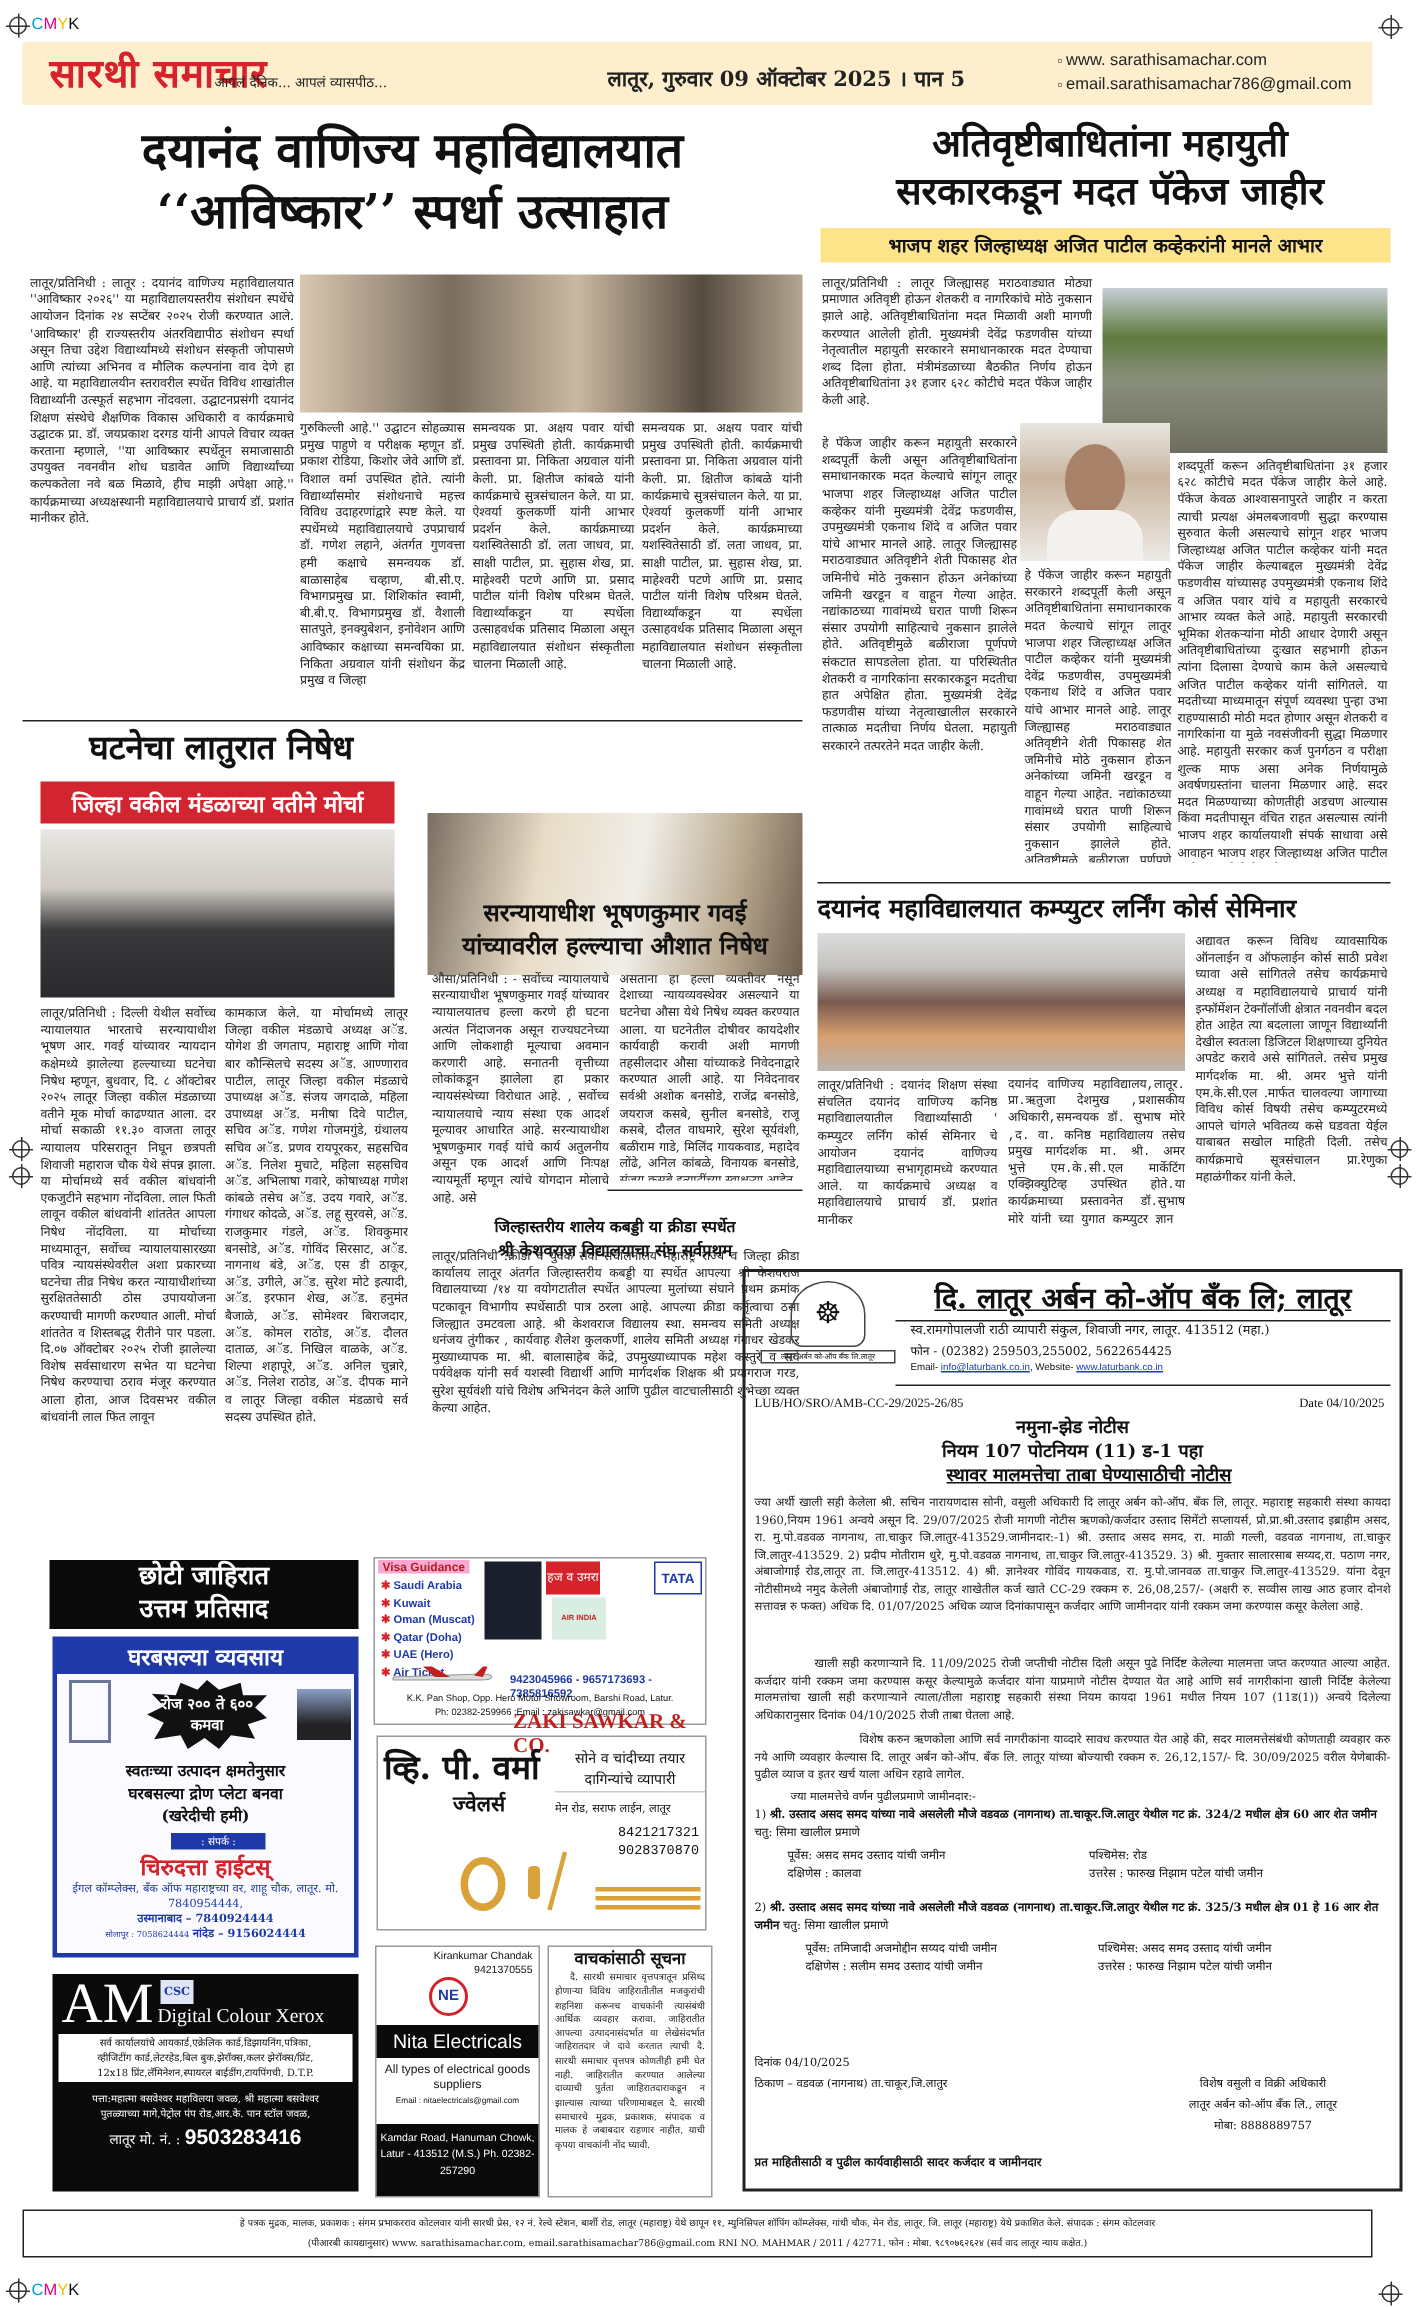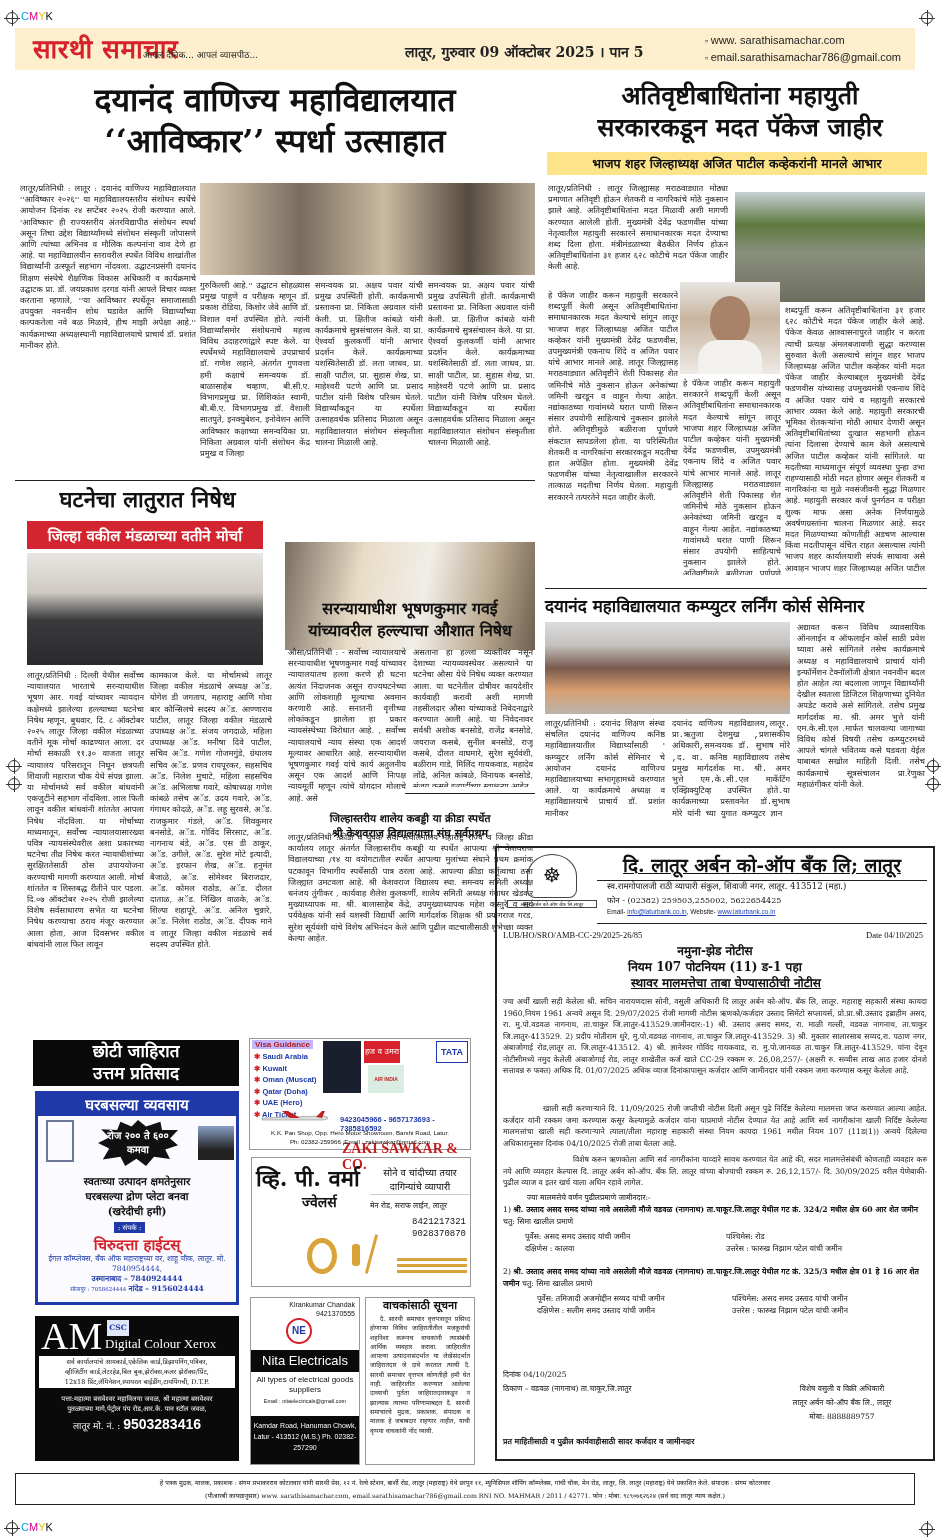--- a/index.html
+++ b/index.html
@@ -171,21 +171,21 @@
 <div class="abs" style="left:35px;top:1091px;width:204px;height:214px;border:3px solid #1f3aa8;background:#fbfbff;">
   <div style="background:#1f3aa8;color:#fff;font-weight:bold;font-size:15px;text-align:center;height:22px;line-height:22px;">घरबसल्या व्यवसाय</div>
   <div class="abs" style="left:8px;top:26px;width:28px;height:42px;border:2px solid #6d7899;"></div>
   <div class="abs" style="left:60px;top:26px;width:80px;height:46px;background:#111;color:#fff;font-weight:bold;font-size:10px;text-align:center;padding-top:8px;clip-path:polygon(50% 0,60% 14%,78% 4%,80% 22%,100% 22%,90% 40%,100% 55%,84% 64%,90% 85%,70% 80%,60% 100%,48% 84%,34% 100%,28% 80%,6% 86%,14% 62%,0 50%,14% 38%,4% 20%,24% 22%,28% 4%,42% 14%);">रोज २०० ते ६०० कमवा</div>
   <div class="abs" style="left:160px;top:32px;width:36px;height:34px;background:linear-gradient(180deg,#8aa0c8,#222 70%);"></div>
   <div class="abs" style="left:0;top:80px;width:198px;text-align:center;font-weight:bold;font-size:10.5px;line-height:15px;">
     <div>स्वतःच्या उत्पादन क्षमतेनुसार</div>
     <div>घरबसल्या द्रोण प्लेटा बनवा</div>
     <div>(खरेदीची हमी)</div>
   </div>
-  <div class="abs" style="left:76px;top:128px;background:#1f3aa8;color:#fff;font-size:7px;padding:1px 4px;">: संपर्क :</div>
+  <div class="abs" style="left:76px;top:128px;background:#1f3aa8;color:#fff;font-size:7px;padding:1px 20px;">: संपर्क :</div>
   <div class="abs" style="left:0;top:140px;width:198px;text-align:center;color:#d6222a;font-weight:bold;font-size:15px;">चिरुदत्ता हाईटस्</div>
   <div class="abs" style="left:2px;top:160px;width:194px;text-align:center;color:#1f3aa8;font-size:7.5px;line-height:10px;">
     <div>ईगल कॉम्प्लेक्स, बँक ऑफ महाराष्ट्रच्या वर, शाहू चौक, लातूर. मो. 7840954444,</div>
     <div style="font-weight:bold;">उस्मानाबाद – 7840924444</div>
     <div><span style="font-size:5.5px;">सोलापूर : 7058624444</span> <b>नांदेड – 9156024444</b></div>
   </div>
 </div>
 
 <div class="abs" style="left:35px;top:1316px;width:204px;height:145px;background:#0a0a0a;color:#fff;">
   <div class="abs" style="left:6px;top:0;font-family:'Liberation Serif',serif;font-size:38px;line-height:40px;">AM</div>
@@ -200,21 +200,21 @@
     <div>पत्ता:महात्मा बसवेश्वर महाविलया जवळ, श्री महात्मा बसवेश्वर</div>
     <div>पुतळ्याच्या मागे,पेट्रोल पंप रोड,आर.के. पान स्टॉल जवळ,</div>
   </div>
   <div class="abs" style="left:0;top:100px;width:204px;text-align:center;font-size:9px;">
     <span>लातूर मो. नं. :</span>
     <b style="font-size:14px;font-family:'Liberation Sans',sans-serif;">9503283416</b>
   </div>
 </div>
 
 <div class="abs ad-box" style="left:249px;top:1038px;width:222px;height:112px;background:#fff;">
-  <div class="abs" style="left:2px;top:1px;background:#c4b5fd;color:#b01e1e;font-weight:bold;font-size:8px;font-family:'Liberation Sans',sans-serif;padding:0 3px;">Visa Guidance</div>
+  <div class="abs" style="left:2px;top:1px;background:#f9a8d4;color:#b01e1e;font-weight:bold;font-size:8px;font-family:'Liberation Sans',sans-serif;padding:0 3px;">Visa Guidance</div>
   <ul class="abs" style="left:4px;top:12px;list-style:none;font-family:'Liberation Sans',sans-serif;font-size:7.5px;font-weight:bold;line-height:11.5px;color:#1f3aa8;">
     <li><span style="color:#d6222a">✱</span> <span>Saudi Arabia</span></li>
     <li><span style="color:#d6222a">✱</span> <span>Kuwait</span></li>
     <li><span style="color:#d6222a">✱</span> <span>Oman (Muscat)</span></li>
     <li><span style="color:#d6222a">✱</span> <span>Qatar (Doha)</span></li>
     <li><span style="color:#d6222a">✱</span> <span>UAE (Hero)</span></li>
     <li><span style="color:#d6222a">✱</span> <span>Air Ticket</span></li>
   </ul>
   <div class="abs" style="left:73px;top:2px;width:38px;height:52px;background:#1a1f2e;"></div>
   <div class="abs" style="left:114px;top:2px;width:36px;height:22px;background:#d6222a;color:#fff;font-size:8px;text-align:center;line-height:22px;">हज व उमरा</div>

